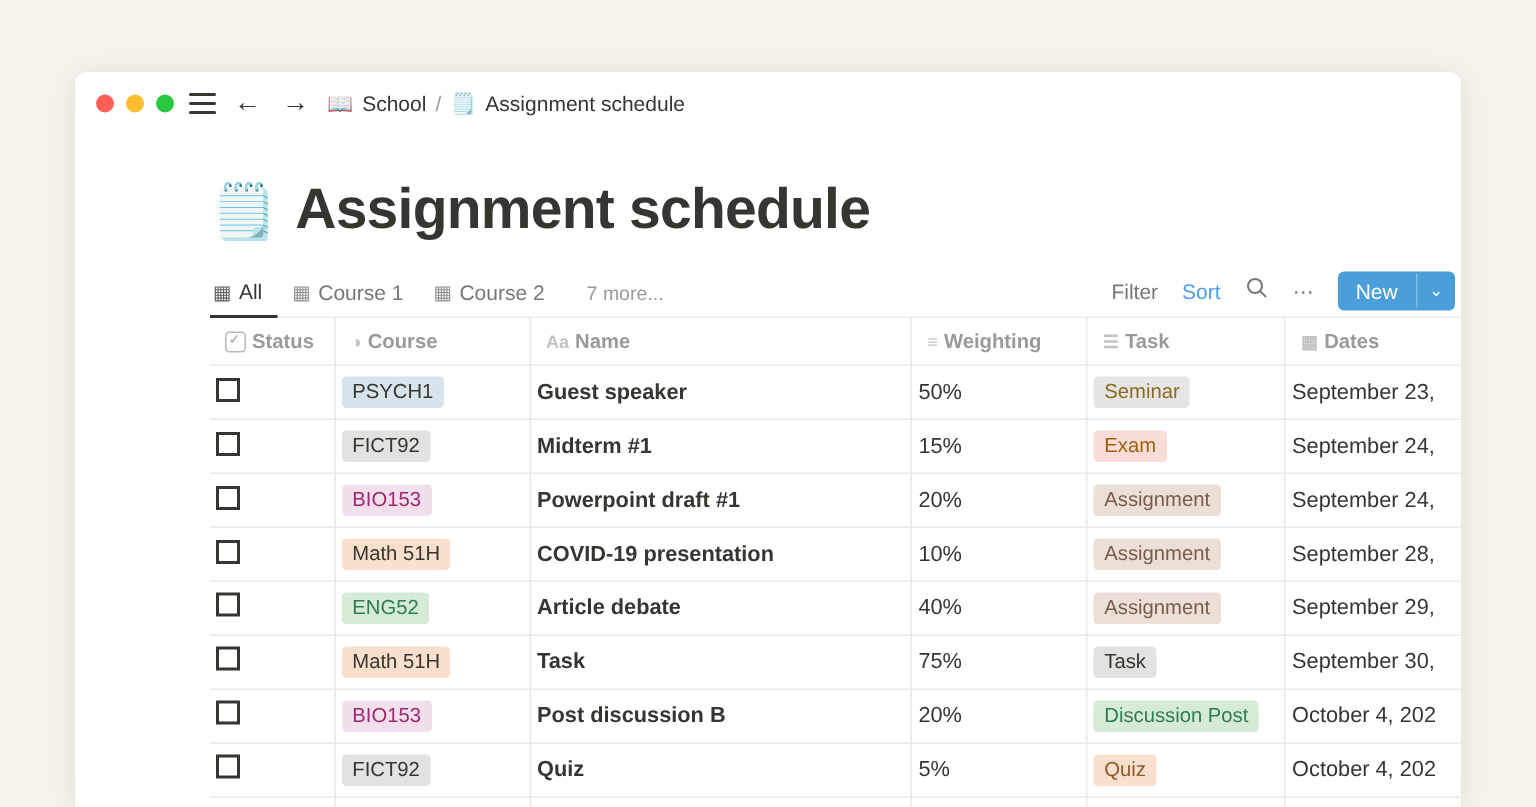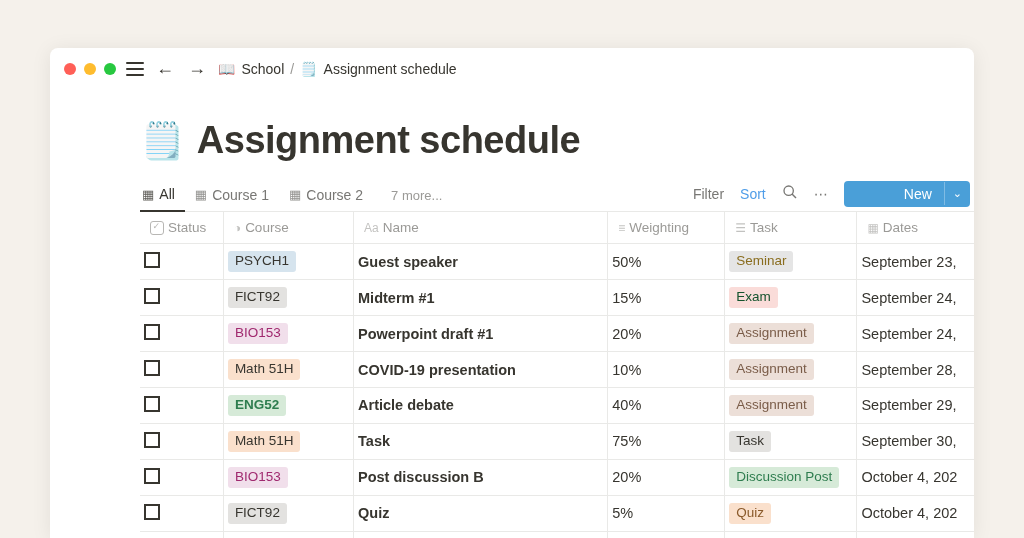--- a/index.html
+++ b/index.html
@@ -47,26 +47,26 @@
   .page-title h1 { font-size: 38px; font-weight:700; color:#37352f; letter-spacing:-0.5px;}
   .viewbar { display:flex; align-items:center; gap:2px; border-bottom:1px solid #e9e9e7; padding-right: 0;}
   .tab { display:flex; align-items:center; gap:5px; padding: 6px 10px 8px 2px; font-size:14px; color:#787774; cursor:pointer; margin-right: 8px;}
   .tab.active { color:#37352f; border-bottom:2px solid #37352f; margin-bottom:-1px; font-weight:500;}
   .tab-icon { font-size:13px; opacity:0.8;}
   .more-views { font-size:13px; color:#9b9a97; cursor:pointer; padding: 6px 8px;}
   .view-actions { margin-left:auto; display:flex; align-items:center; gap:16px; padding-bottom:4px; padding-right: 4px;}
   .va-text { font-size:14px; color:#787774; cursor:pointer;}
   .va-sort { color:#4f9de8;}
   .va-icon { font-size:14px; color:#787774; cursor:pointer;}
-  .new-btn { background:#4a9fd8; color:#fff; border:none; border-radius:4px; display:flex; align-items:center; cursor:pointer; font-size:14px; overflow:hidden;padding-left:48px;}
+  .new-btn { background:#4a9fd8; color:#fff; border:none; border-radius:4px; display:flex; align-items:center; cursor:pointer; font-size:14px; overflow:hidden;}
   .new-btn .lbl { padding: 5px 12px;}
   .new-btn .chev { padding: 5px 8px; border-left:1px solid rgba(255,255,255,0.3); font-size:11px;}
   .table-wrap { overflow:hidden;}
   table { border-collapse: collapse; width: 900px;}
-  th { text-align:left; font-weight:400; font-size:13.5px; color:#9b9a97; padding: 8px 10px; border-bottom:1px solid #e9e9e7; border-right:1px solid #e9e9e7;}
+  th { text-align:left; font-weight:700; font-size:13.5px; color:#9b9a97; padding: 8px 10px; border-bottom:1px solid #e9e9e7; border-right:1px solid #e9e9e7;}
   th .th-icon { margin-right:4px; opacity:0.6; font-size:12px;}
   td { font-size:14.5px; color:#37352f; padding: 7px 4px; border-bottom:1px solid #e9e9e7; border-right:1px solid #e9e9e7; white-space:nowrap;}
   th:last-child, td:last-child { border-right:none;}
   .col-status { width: 82px;}
   .col-course { width: 128px;}
   .col-name { width: 250px;}
   .col-weight { width: 115px;}
   .col-task { width: 130px;}
   .col-dates { width: 180px;}
   .checkbox { width:16px; height:16px; border:2px solid #37352f; display:inline-block; cursor:pointer;}
@@ -173,42 +173,42 @@
               <td class="name-cell">Guest speaker</td>
               <td>50%</td>
               <td><span class="pill" style="background: #e5e5e5; color: rgb(138, 109, 30);">Seminar</span></td>
               <td>September 23,</td>
             </tr>
             <tr>
               <td><span class="checkbox"></span></td>
               <td><span class="pill" style="background: rgb(227, 226, 224); color: rgb(55, 53, 47);">FICT92</span></td>
               <td class="name-cell">Midterm #1</td>
               <td>15%</td>
-              <td><span class="pill" style="background: rgb(250, 220, 217); color: #14532d;">Exam</span></td>
+              <td><span class="pill" style="background: rgb(250, 220, 217); color: #a16207;">Exam</span></td>
               <td>September 24,</td>
             </tr>
             <tr>
               <td><span class="checkbox"></span></td>
               <td><span class="pill" style="background: rgb(241, 223, 235); color: rgb(160, 41, 111);">BIO153</span></td>
               <td class="name-cell">Powerpoint draft #1</td>
               <td>20%</td>
               <td><span class="pill" style="background: rgb(236, 223, 216); color: rgb(122, 92, 72);">Assignment</span></td>
               <td>September 24,</td>
             </tr>
             <tr>
               <td><span class="checkbox"></span></td>
               <td><span class="pill" style="background: rgb(250, 224, 204); color: rgb(55, 53, 47);">Math 51H</span></td>
               <td class="name-cell">COVID-19 presentation</td>
               <td>10%</td>
               <td><span class="pill" style="background: rgb(236, 223, 216); color: rgb(122, 92, 72);">Assignment</span></td>
               <td>September 28,</td>
             </tr>
             <tr>
               <td><span class="checkbox"></span></td>
-              <td><span class="pill" style="background: rgb(214, 234, 216); color: rgb(46, 125, 79); font-weight: bold;">ENG52</span></td>
+              <td><span class="pill" style="background: rgb(214, 234, 216); color: rgb(46, 125, 79);">ENG52</span></td>
               <td class="name-cell">Article debate</td>
               <td>40%</td>
               <td><span class="pill" style="background: rgb(236, 223, 216); color: rgb(122, 92, 72);">Assignment</span></td>
               <td>September 29,</td>
             </tr>
             <tr>
               <td><span class="checkbox"></span></td>
               <td><span class="pill" style="background: rgb(250, 224, 204); color: rgb(55, 53, 47);">Math 51H</span></td>
               <td class="name-cell">Task</td>
               <td>75%</td>

